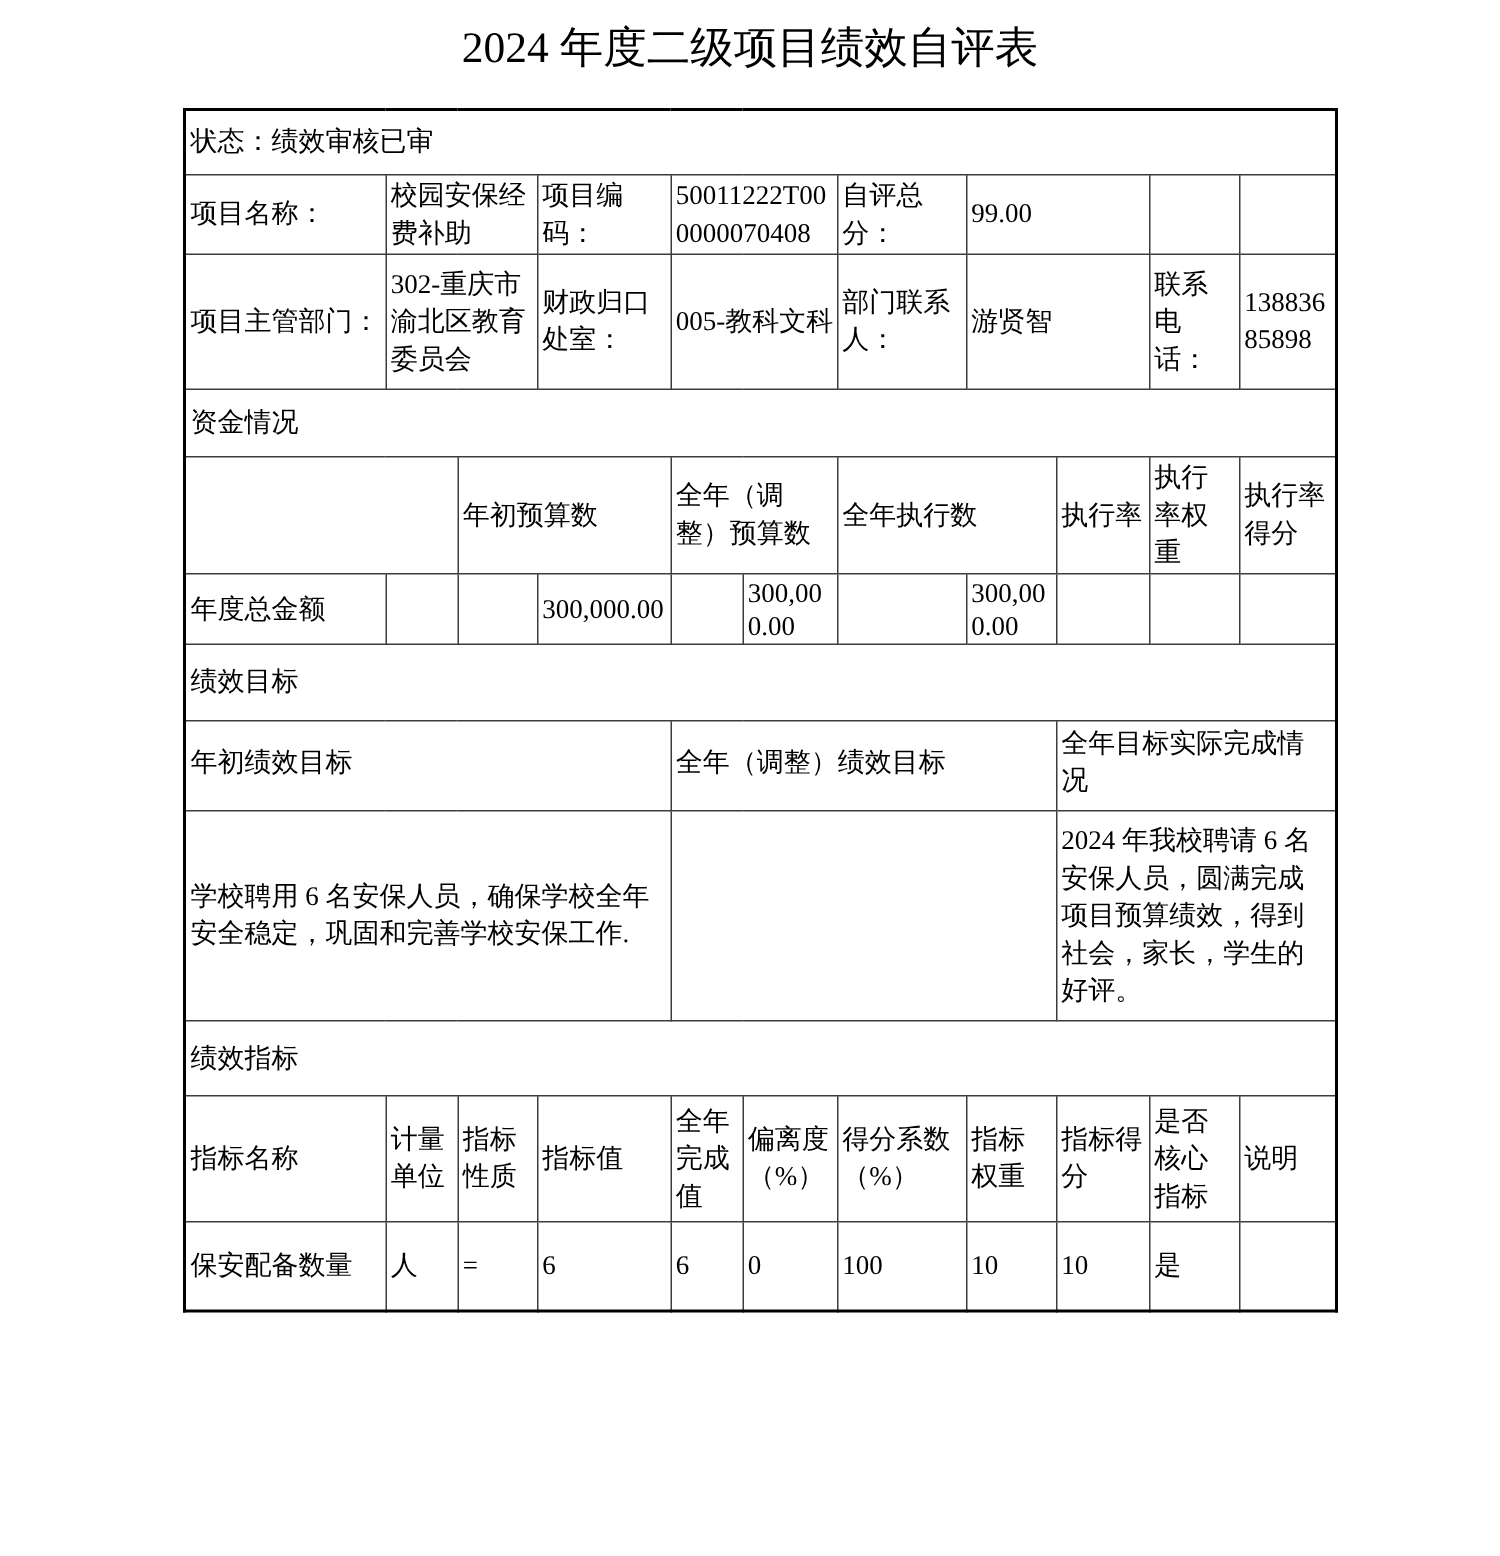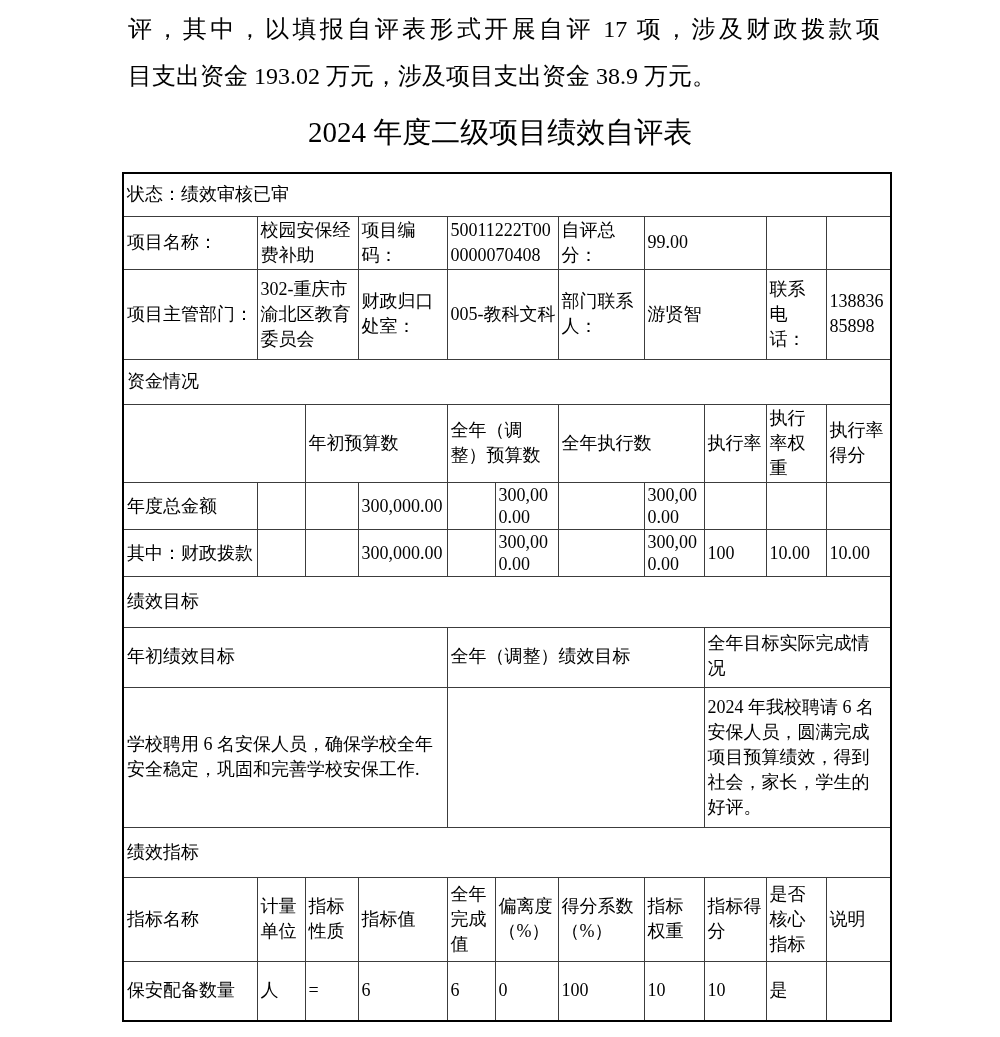--- a/index.html
+++ b/index.html
@@ -60,24 +60,20 @@
   td.num-r { text-align: right; padding-right: 2px; }
   td.goal { vertical-align: top; line-height: 30px; padding: 3px 4px; }
   td.nowrap { white-space: nowrap; }
   tr.fund-row td { line-height: 22px; }
 </style>
 </head>
 <body>
 
 <div class="page">
 
-  <p class="para">
-    <span class="pline pline-justify">评，其中，以填报自评表形式开展自评 17 项，涉及财政拨款项</span>
-    <span class="pline">目支出资金 193.02 万元，涉及项目支出资金 38.9 万元。</span>
-  </p>
 
   <h1 class="doc-title">2024 年度二级项目绩效自评表</h1>
 
   <table class="main">
     <colgroup>
       <col style="width:134px">
         <col style="width:48px">
         <col style="width:53px">
       <col style="width:89px">
         <col style="width:48px">
@@ -137,33 +133,20 @@
       <td>300,000.00</td>
       <td></td>
       <td>300,000.00</td>
       <td></td>
       <td>300,000.00</td>
       <td></td>
       <td></td>
       <td class="num-r"></td>
     </tr>
 
-    <tr class="r7 fund-row">
-      <td>其中：财政拨款</td>
-      <td></td>
-      <td></td>
-      <td>300,000.00</td>
-      <td></td>
-      <td>300,000.00</td>
-      <td></td>
-      <td>300,000.00</td>
-      <td>100</td>
-      <td>10.00</td>
-      <td class="num-r">10.00</td>
-    </tr>
 
 
     <tr class="r9">
       <td colspan="11" class="sect">绩效目标</td>
     </tr>
 
     <tr class="r10">
       <td colspan="4" class="ctr">年初绩效目标</td>
       <td colspan="4" class="ctr">全年（调整）绩效目标</td>
       <td colspan="3" class="ctr">全年目标实际完成情况</td>

